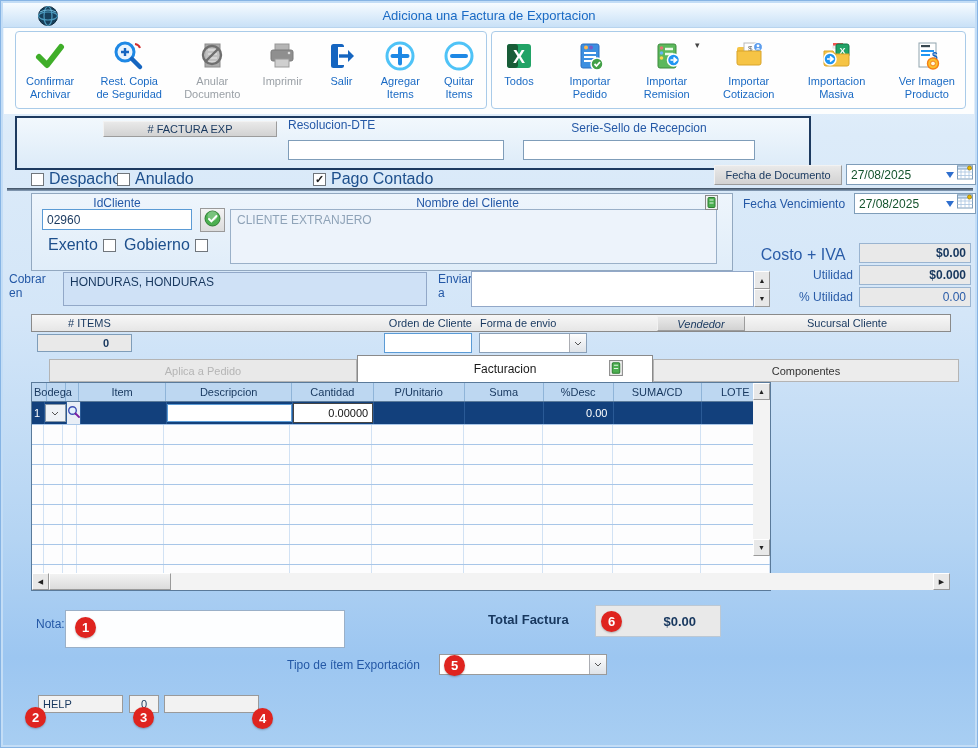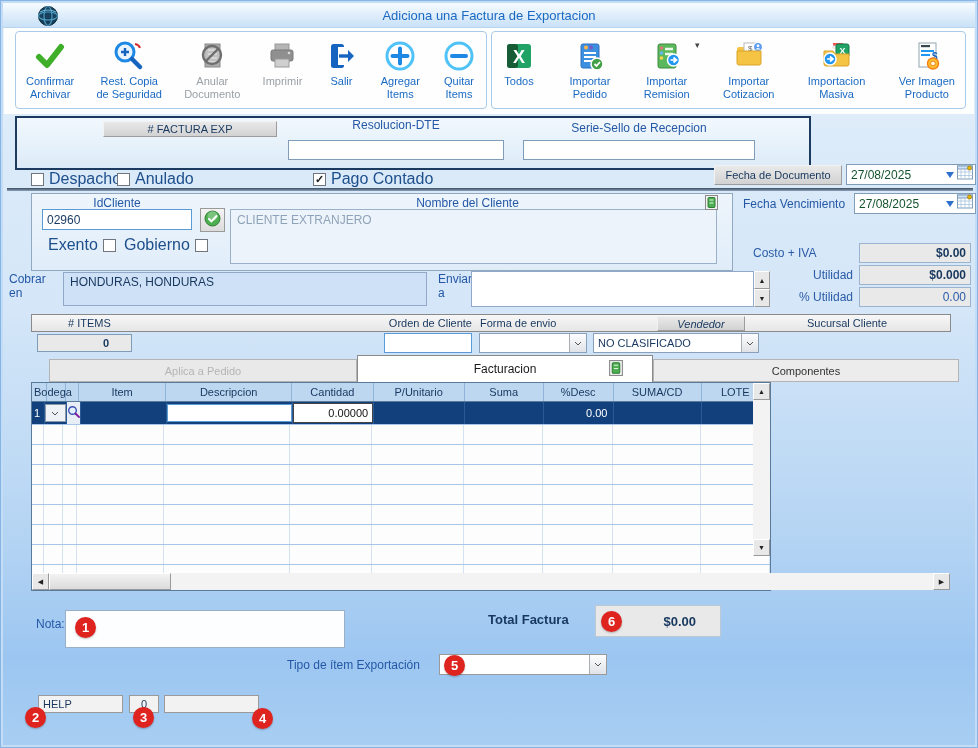--- a/index.html
+++ b/index.html
@@ -249,21 +249,21 @@
         <span class="tlabel">Ver Imagen
 Producto</span>
       </div>
     </div>
   </div>
 
   <div class="abs" style="left:14px;top:115px;width:792px;height:50px;border:2px solid #1d3a5f;background:linear-gradient(180deg,#f2f8fd,#dcebf8);">
     <div class="chip abs" style="left:86px;top:3px;width:174px;height:16px;">
       <span># FACTURA EXP</span>
     </div>
-    <div class="lbl12 abs" style="left:271px;top:0;width:216px;text-align:center;">Resolucion-DTE</div>
+    <div class="lbl12 abs" style="left:271px;top:0;width:216px;">Resolucion-DTE</div>
     <div class="input abs" style="left:271px;top:22px;width:216px;height:20px;">
       <span></span>
     </div>
     <div class="lbl12 abs" style="left:506px;top:3px;width:232px;text-align:center;">Serie-Sello de Recepcion</div>
     <div class="input abs" style="left:506px;top:22px;width:232px;height:20px;">
       <span></span>
     </div>
   </div>
 
   <div class="ckrow abs" style="left:30px;top:169px;">
@@ -342,21 +342,21 @@
     <span>
       <svg width="16" height="15" viewBox="0 0 16 15">
         <rect x="0.5" y="1" width="15" height="13" fill="#fff" stroke="#7f9db9"></rect>
         <rect x="0.5" y="1" width="15" height="3" fill="#d0e4f8" stroke="#7f9db9"></rect>
         <path d="M4 4 v10 M8 4 v10 M12 4 v10 M0.5 7 h15 M0.5 10.5 h15" stroke="#aac4e0" stroke-width="0.8"></path>
         <circle cx="12.5" cy="3" r="2" fill="#e6b800" stroke="#a07800" stroke-width="0.7"></circle>
       </svg>
     </span>
   </div>
 
-  <div class="abs" style="left:752px;top:245px;width:100px;text-align:left;color:#2a5ca8;font-size:12px;">Costo + IVA</div>
+  <div class="abs" style="left:752px;top:245px;width:100px;text-align:center;color:#2a5ca8;font-size:16px;">Costo + IVA</div>
   <div class="input gray abs" style="left:858px;top:242px;width:112px;height:20px;justify-content:flex-end;font-weight:bold;border-color:#9ab4d0;">
     <span>$0.00</span>
   </div>
   <div class="abs" style="left:752px;top:267px;width:100px;text-align:right;color:#2a5ca8;font-size:12px;">Utilidad</div>
   <div class="input gray abs" style="left:858px;top:264px;width:112px;height:20px;justify-content:flex-end;font-weight:bold;border-color:#9ab4d0;">
     <span>$0.000</span>
   </div>
   <div class="abs" style="left:752px;top:289px;width:100px;text-align:right;color:#2a5ca8;font-size:12px;">% Utilidad</div>
   <div class="input gray abs" style="left:858px;top:286px;width:112px;height:20px;justify-content:flex-end;color:#2a5ca8;border-color:#9ab4d0;">
     <span>0.00</span>
@@ -387,28 +387,20 @@
     <span class="abs" style="left:730px;top:2px;width:170px;text-align:center;">Sucursal Cliente</span>
   </div>
   <div class="input gray abs" style="left:36px;top:333px;width:95px;height:18px;justify-content:flex-end;padding-right:22px;font-weight:bold;font-size:11px;">
     <span>0</span>
   </div>
   <div class="input blue abs" style="left:383px;top:332px;width:88px;height:20px;">
     <span></span>
   </div>
   <div class="combo abs" style="left:478px;top:332px;width:108px;height:20px;">
     <span class="cval"></span>
-    <span class="chevbtn">
-        <svg width="8" height="5">
-          <polyline points="1,1 4,4 7,1" stroke="#555" fill="none"></polyline>
-        </svg>
-      </span>
-  </div>
-  <div class="combo abs" style="left:592px;top:332px;width:166px;height:20px;">
-    <span class="cval">NO CLASIFICADO</span>
     <span class="chevbtn">
         <svg width="8" height="5">
           <polyline points="1,1 4,4 7,1" stroke="#555" fill="none"></polyline>
         </svg>
       </span>
   </div>
 
   <div id="tab-aplica" class="tab abs" style="left:36px;top:358px;width:308px;height:23px;">
     <span>Aplica a Pedido</span>
   </div>

